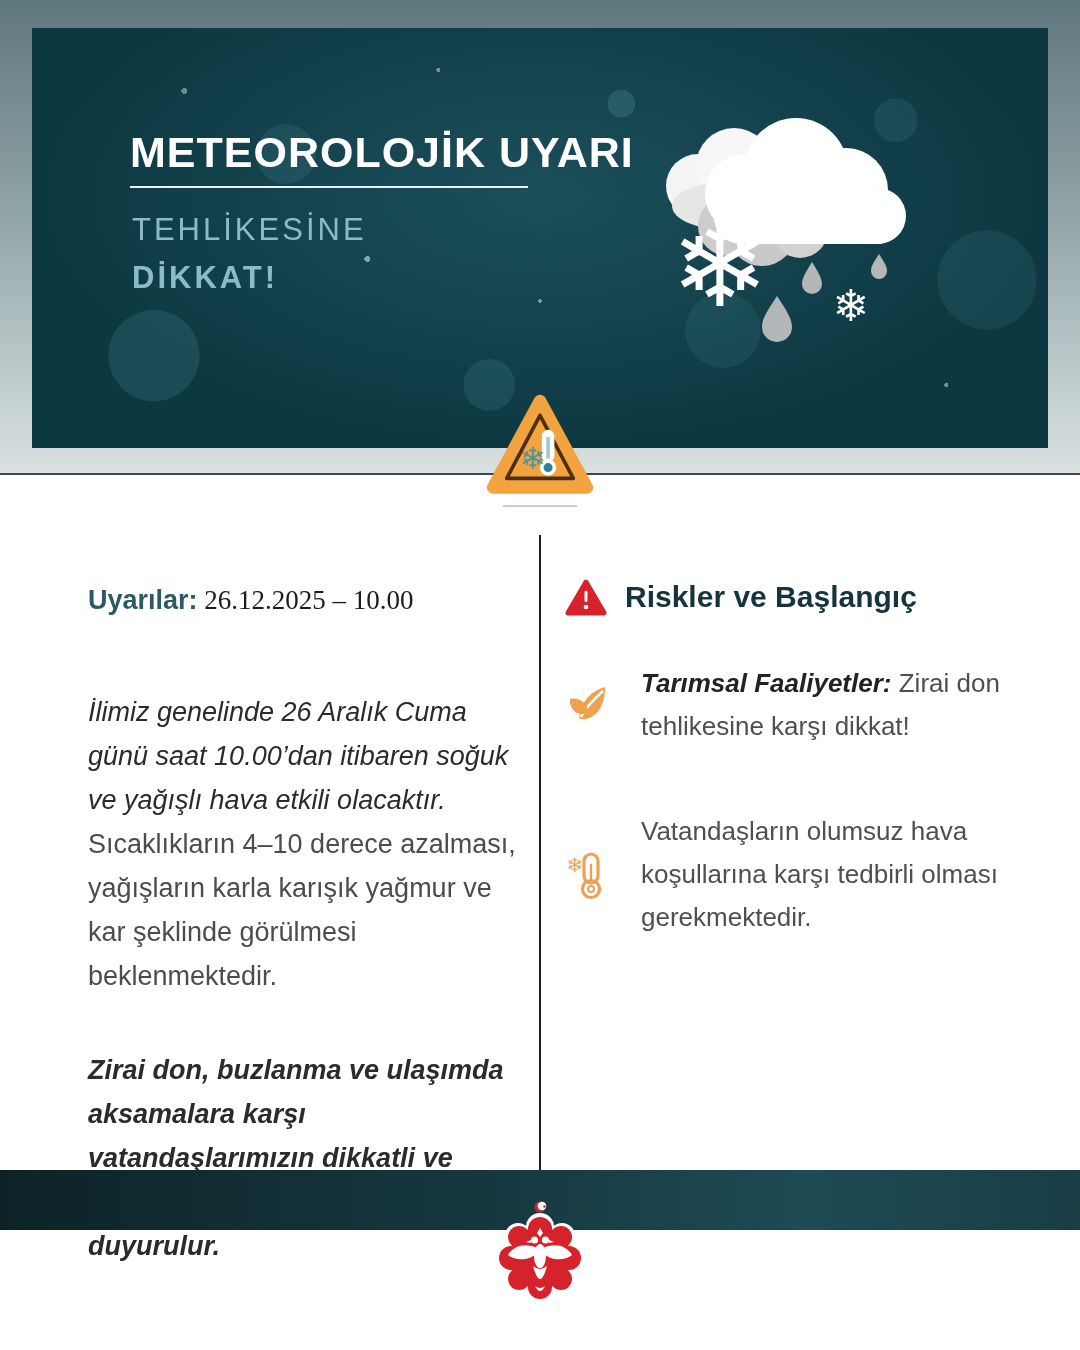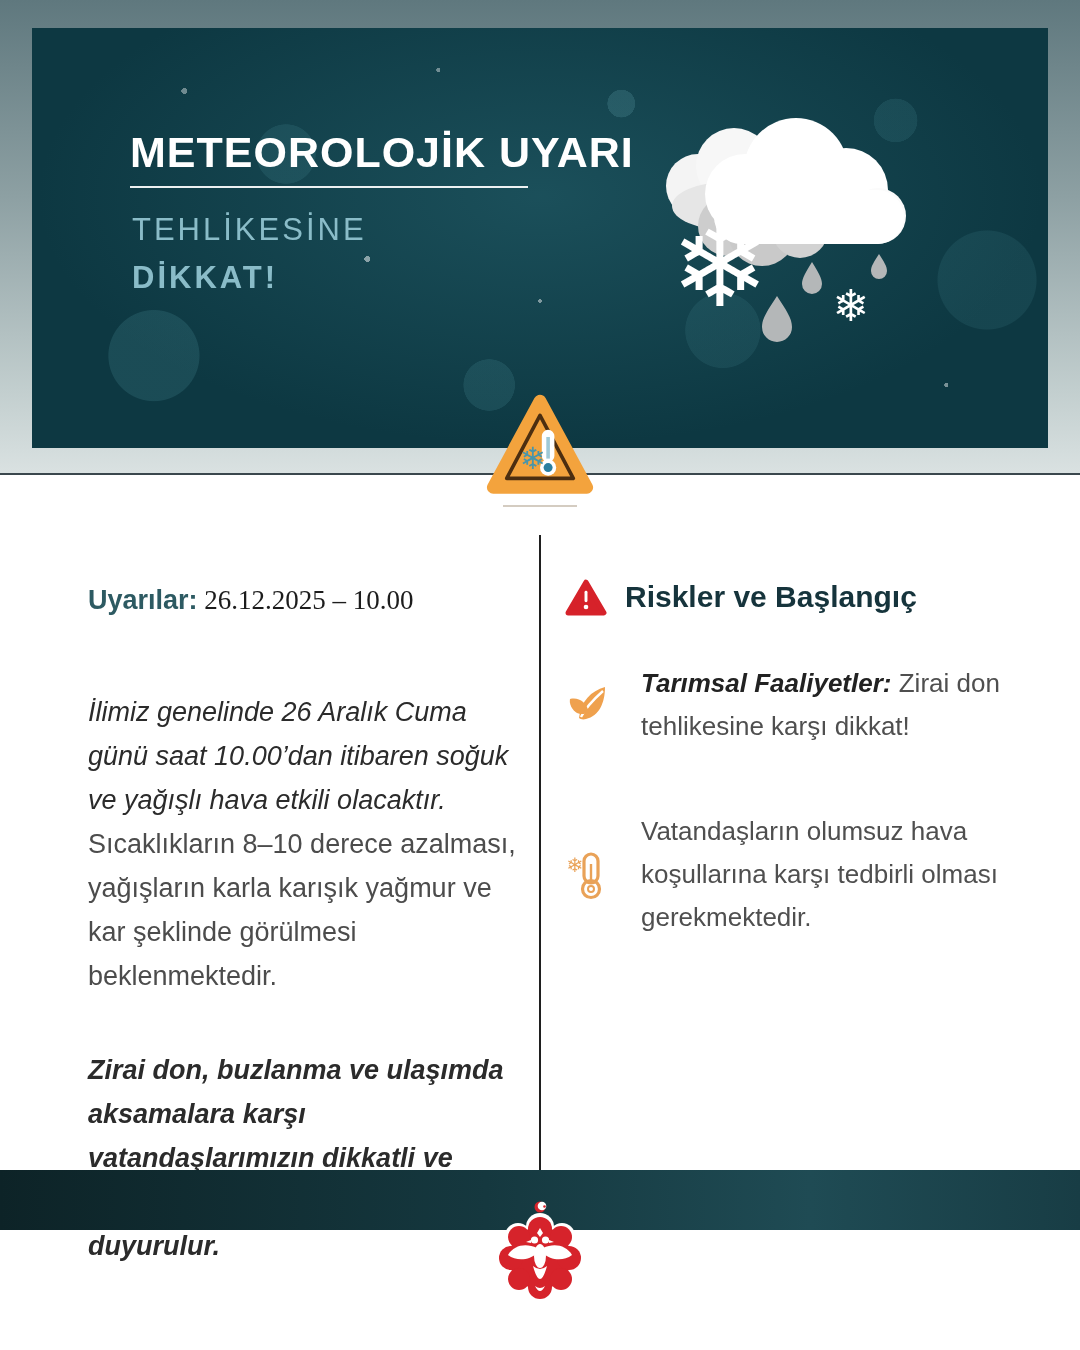--- a/index.html
+++ b/index.html
@@ -130,21 +130,21 @@
   </svg>
   <div class="triangle-underline"></div>
 
   <div class="v-divider"></div>
 
   <div class="col-left">
     <div class="date-line">
       <span class="lbl">Uyarılar:</span><span class="val"> 26.12.2025 – 10.00</span>
     </div>
     <p class="para1">
-      <span class="em">İlimiz genelinde 26 Aralık Cuma günü saat 10.00’dan itibaren soğuk ve yağışlı hava etkili olacaktır.</span><span class="rest"> Sıcaklıkların 8–10 derece azalması, yağışların karla karışık yağmur ve kar şeklinde görülmesi beklenmektedir.</span>
+      <span class="em">İlimiz genelinde 26 Aralık Cuma günü saat 10.00’dan itibaren soğuk ve yağışlı hava etkili olacaktır.</span><span class="rest"> Sıcaklıkların 4–10 derece azalması, yağışların karla karışık yağmur ve kar şeklinde görülmesi beklenmektedir.</span>
     </p>
     <p class="para2">Zirai don, buzlanma ve ulaşımda aksamalara karşı vatandaşlarımızın dikkatli ve tedbirli olmaları önemle duyurulur.</p>
   </div>
 
   <div class="col-right">
     <div class="risk-head">
       <svg width="42" height="38" viewBox="0 0 40 36">
         <polygon points="20,4 37,33 3,33" fill="#d6222a" stroke="#d6222a" stroke-width="5" stroke-linejoin="round"></polygon>
         <rect x="18.6" y="12" width="2.8" height="11" rx="1.4" fill="#ffffff"></rect>
         <circle cx="20" cy="27.5" r="2.2" fill="#ffffff"></circle>

